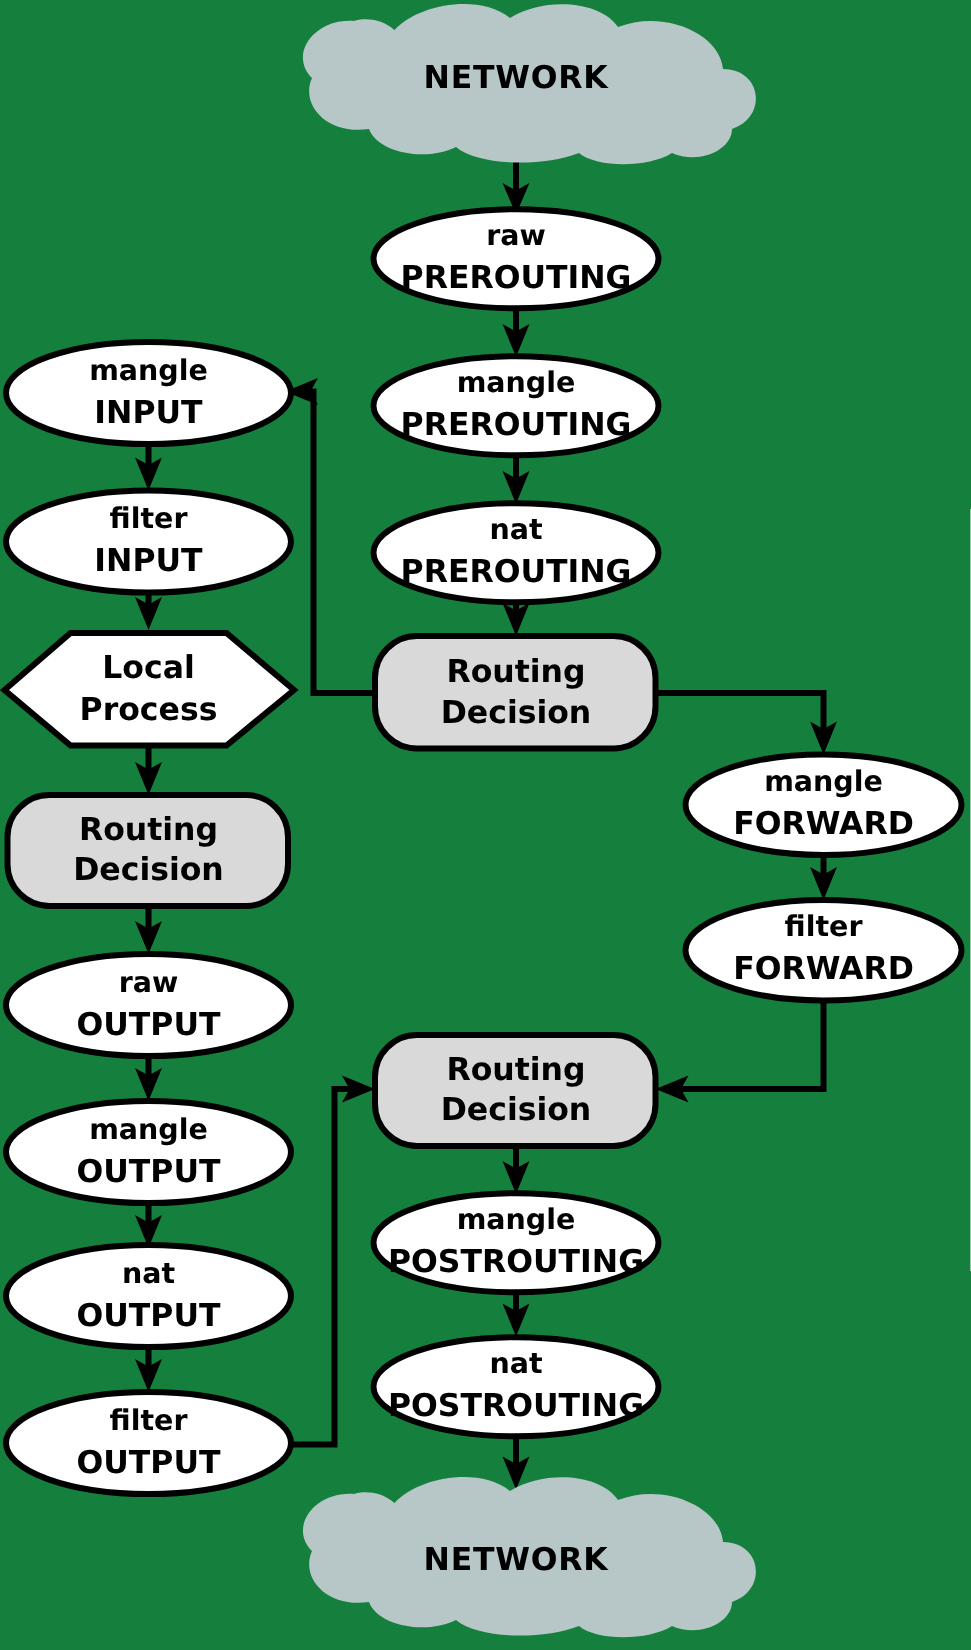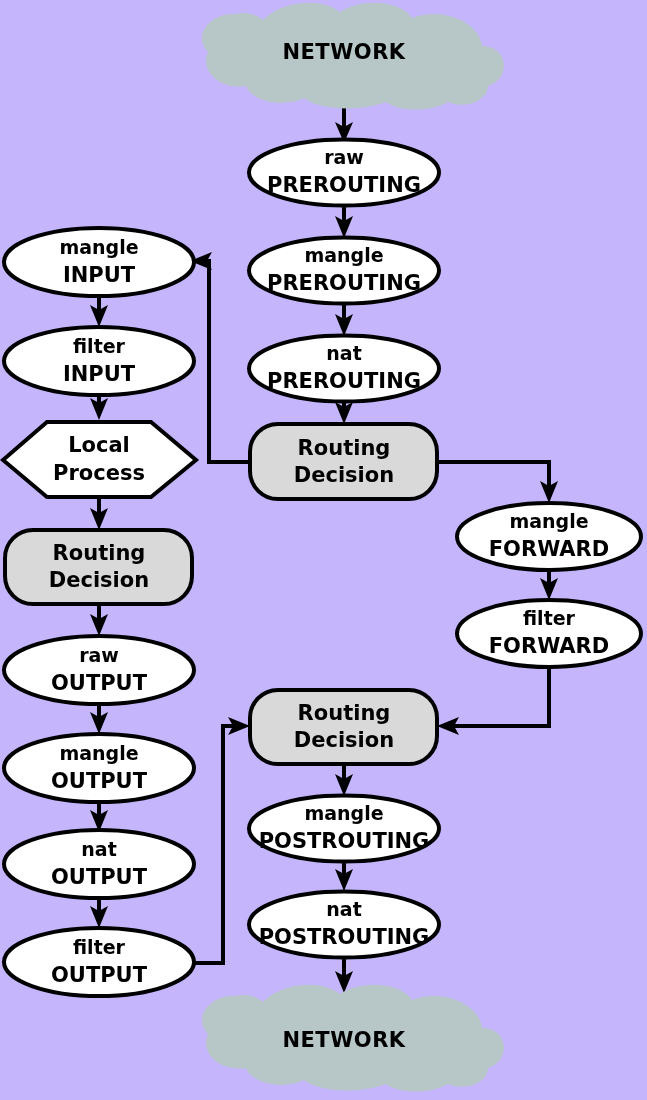--- a/index.html
+++ b/index.html
@@ -10,21 +10,21 @@
   body {
     width: 647px;
     height: 1100px;
     font-family: "DejaVu Sans", sans-serif;
     overflow: hidden;
   }
   #diagram-root {
     position: relative;
     width: 647px;
     height: 1100px;
-    background: #c4b5fd;
+    background: #15803d;
   }
   svg#flow {
     display: block;
     width: 647px;
     height: 1100px;
   }
   .node-shape {
     fill: #ffffff;
     stroke: #000000;
     stroke-width: 4;

